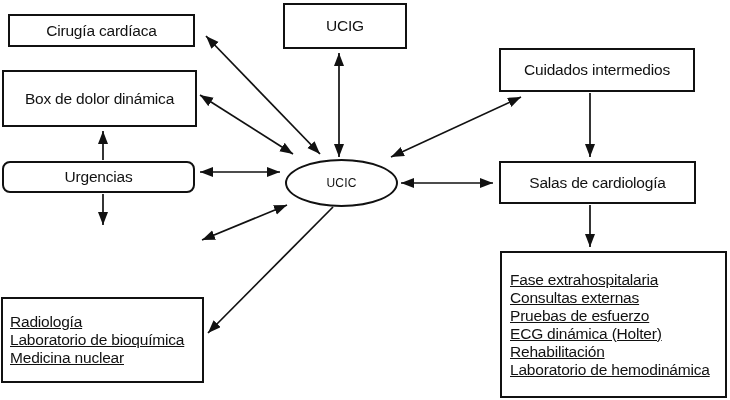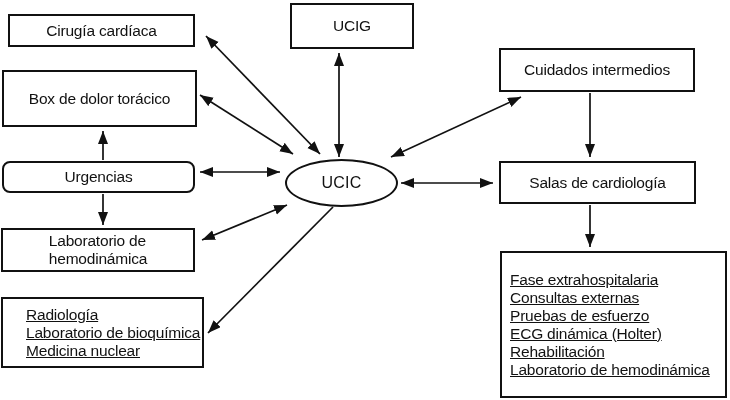--- a/index.html
+++ b/index.html
@@ -36,34 +36,34 @@
     white-space:pre-line;
   }
   .box.lead{
     justify-content:flex-start;
     text-decoration:underline;
   }
   #box-cirugia      {left:8px;  top:14px;  width:187px; height:33px;}
   #box-dolor        {left:2px;  top:70px;  width:195px; height:57px;}
   #box-urgencias    {left:2px;  top:161px; width:193px; height:32px;border-radius:8px;}
   #box-lab          {left:1px;  top:228px; width:194px; height:44px;}
-  #box-radiologia   {left:1px;  top:297px; width:203px; height:71px; padding-left:23px;}
-  #box-ucig         {left:283px;top:3px;   width:124px; height:46px;margin-left:7px;}
+  #box-radiologia   {left:1px;  top:297px; width:203px; height:86px; padding-left:7px;}
+  #box-ucig         {left:283px;top:3px;   width:124px; height:46px;}
   #box-cuidados     {left:499px;top:48px;  width:196px; height:44px;}
   #box-salas        {left:499px;top:161px; width:197px; height:43px;}
   #box-fase         {left:500px;top:251px; width:227px; height:147px; padding-left:8px;}
   #ellipse-ucic{
     position:absolute;
     left:285px; top:159px; width:113px; height:48px;
     box-sizing:border-box;
     border:2px solid var(--line);
     border-radius:50%;
     background:var(--bg);
     display:flex;align-items:center;justify-content:center;
-    font-size:16px;letter-spacing:0.2px;
+    font-size:12px;letter-spacing:0.2px;
   }
 </style>
 </head>
 <body>
 
 <div id="canvas">
 
   <svg id="arrow-layer" viewBox="0 0 730 400" xmlns="http://www.w3.org/2000/svg">
     <defs>
       <marker id="ah" markerUnits="userSpaceOnUse" markerWidth="14" markerHeight="11" refX="13" refY="5" orient="auto-start-reverse">
@@ -79,26 +79,24 @@
     <line x1="333" y1="207" x2="208" y2="333" marker-end="url(#ah)"></line>
     <line x1="103" y1="160" x2="103" y2="131" marker-end="url(#ah)"></line>
     <line x1="103" y1="194" x2="103" y2="225" marker-end="url(#ah)"></line>
     <line x1="200" y1="172" x2="280" y2="172" marker-start="url(#ah)" marker-end="url(#ah)"></line>
     <line x1="590" y1="93" x2="590" y2="157" marker-end="url(#ah)"></line>
     <line x1="590" y1="205" x2="590" y2="247" marker-end="url(#ah)"></line>
   </svg>
 
   <div id="box-cirugia" class="box">Cirugía cardíaca</div>
 
-  <div id="box-dolor" class="box">Box de dolor torácico</div>
+  <div id="box-dolor" class="box">Box de dolor dinámica</div>
 
   <div id="box-urgencias" class="box">Urgencias</div>
 
-  <div id="box-lab" class="box multiline">Laboratorio de
-hemodinámica</div>
 
   <div id="box-radiologia" class="box multiline lead">Radiología
 Laboratorio de bioquímica
 Medicina nuclear</div>
 
   <div id="box-ucig" class="box">UCIG</div>
 
   <div id="ellipse-ucic">UCIC</div>
 
   <div id="box-salas" class="box">Salas de cardiología</div>

